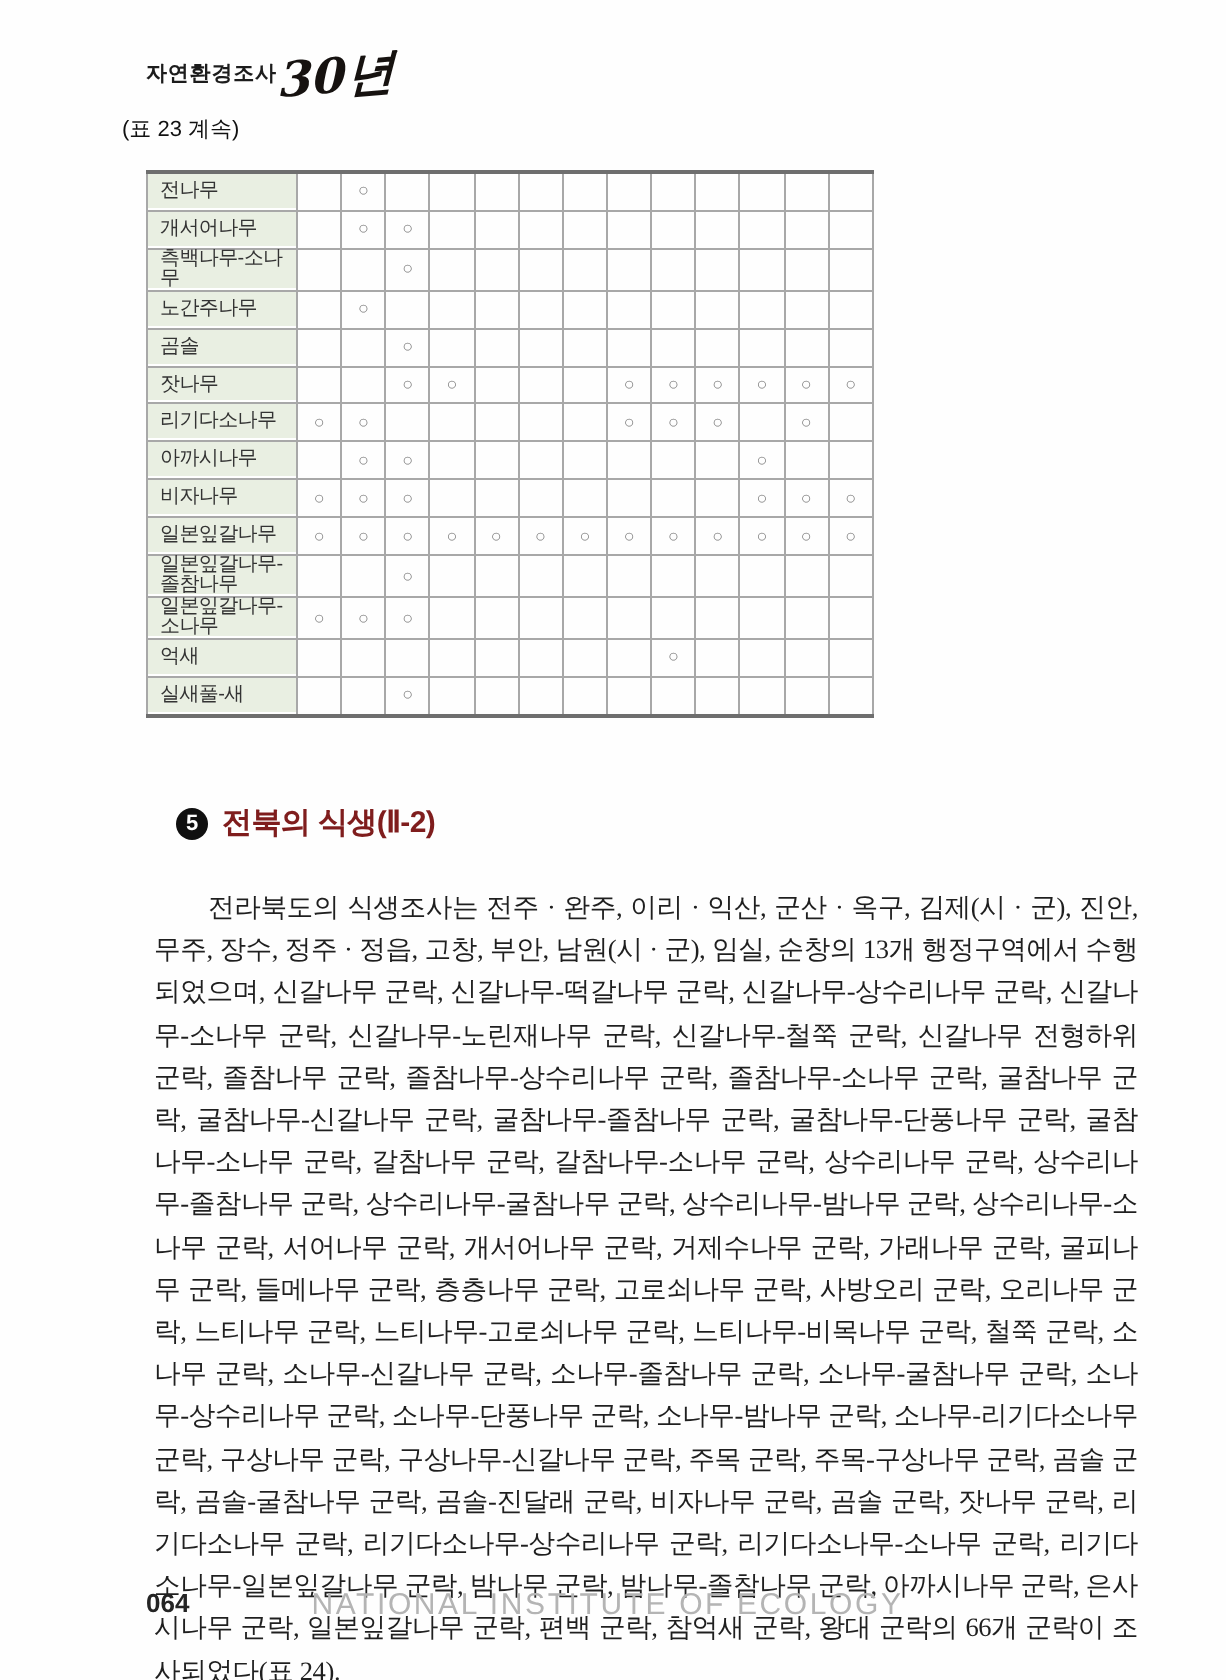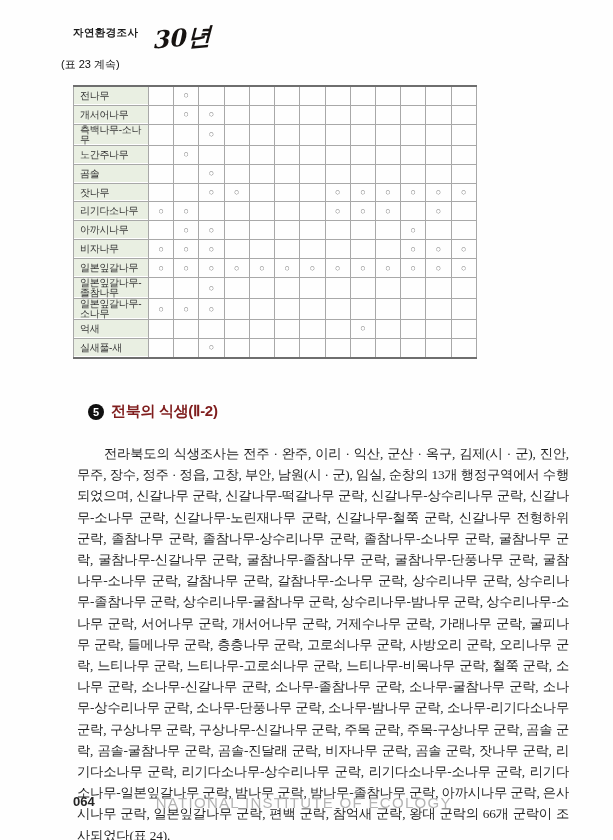--- a/index.html
+++ b/index.html
@@ -6,35 +6,35 @@
   .page {
     position: relative;
     width: 613px;
     height: 840px;
     background: #fefefe;
     font-family: "Liberation Sans", sans-serif;
     overflow: hidden;
   }
 
   
-  .header { position:absolute; left:73px; top:26px; display:flex; align-items:flex-start; gap:16px; }
+  .header { position:absolute; left:73px; top:26px; display:flex; align-items:center; gap:2px; }
   .brand-text { font-size:10.5px; font-weight:600; color:#1c1c1c; letter-spacing:0.4px; padding-bottom:3px; }
   .brand-logo {
     font-family:"DejaVu Serif", serif;
     font-size:24px; font-weight:800; font-style:italic;
     color:#161210; line-height:1;
     transform: rotate(-5deg) skewX(-6deg);
   }
 
   
   .caption { position:absolute; left:61px; top:57px; font-size:11px; font-weight:400; color:#111; }
 
   
   .veg-table {
-    position:absolute; left:73px; top:85px; width:404px;
+    position:absolute; left:73px; top:85px; width:364px;
     border-collapse:collapse; table-layout:fixed;
     border-top:2px solid #6e6e6e; border-bottom:2px solid #6e6e6e;
   }
   .veg-table col.labelcol { width:75px; }
   .veg-table td {
     border:1px solid #a8a8a8;
     height:17.9px; padding:0;
     text-align:center; vertical-align:middle;
     font-size:9px; color:#7d7d7d; line-height:1;
   }

